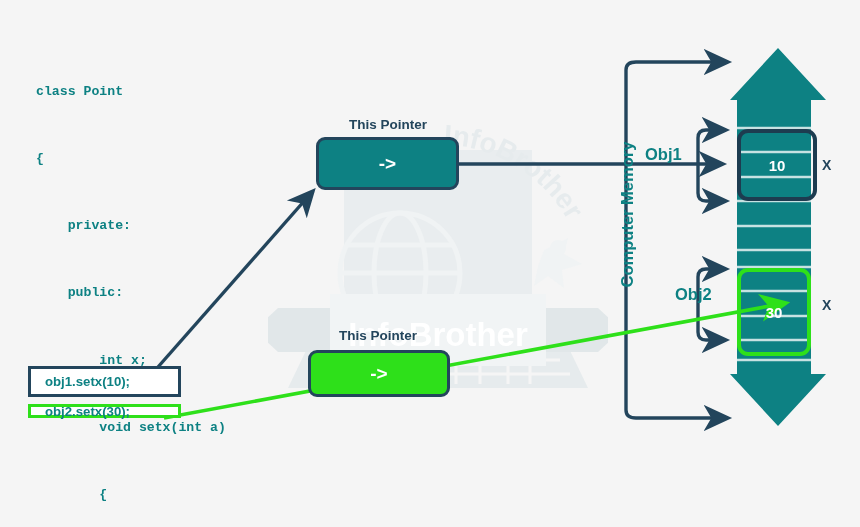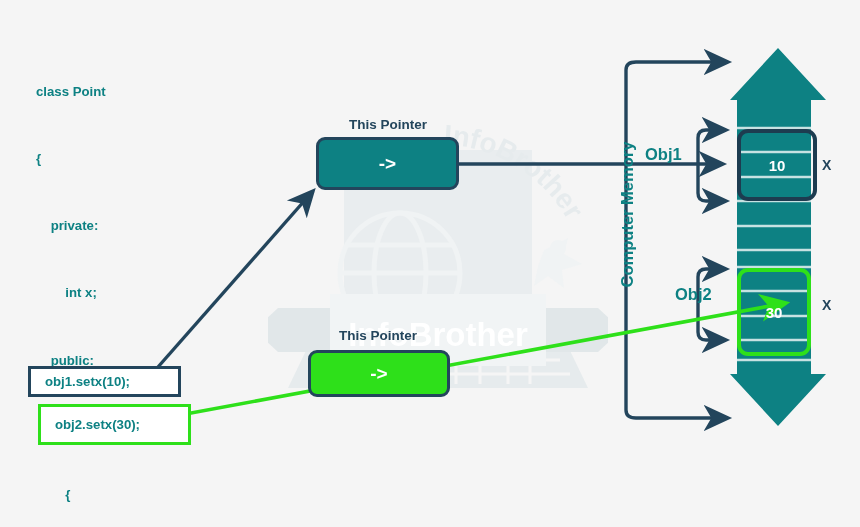--- a/index.html
+++ b/index.html
@@ -39,43 +39,43 @@
     position: absolute;
     left: 36px;
     top: 36px;
     width: 250px;
     color: #0d8183;
     font-weight: bold;
     font-size: 13.2px;
     line-height: 22.4px;
     white-space: pre;
   }
-  #code .ln { display: block; height: 22.4px; }
+  #code .ln { display: block; height: 22.4px; font-family: Liberation Mono, monospace; }
 
   
   .callbox {
     position: absolute;
     box-sizing: border-box;
     background: #ffffff;
     border-radius: 0;
     color: #0d8183;
     font-weight: bold;
     font-size: 13.2px;
     display: flex;
     align-items: center;
     padding-left: 14px;
   }
   #callbox-obj1 {
     left: 28px; top: 366px;
     width: 153px; height: 31px;
     border: 3.2px solid #23455c;
   }
   #callbox-obj2 {
-    left: 38px; top: 404px;
-    width: 153px; height: 41px;
+    left: 28px; top: 404px;
+    width: 153px; height: 14px;
     border: 3.2px solid #2ee01a;
   }
 
   
   .tp-caption {
     position: absolute;
     color: #23455c;
     font-weight: bold;
     font-size: 13.5px;
     text-align: center;
@@ -265,22 +265,22 @@
       <path d="M626 410 Q626 418 636 418 L728 418" marker-end="url(#ah-navy)"></path>
     </g>
 
     <path d="M164 418 L786 303" stroke="#2ee01a" stroke-width="3.6" fill="none" marker-end="url(#ah-green)"></path>
   </svg>
 
   <div id="code">
     <span class="ln">class Point</span>
     <span class="ln">{</span>
     <span class="ln">    private:</span>
+    <span class="ln">    public:</span>
     <span class="ln">        int x;</span>
-    <span class="ln">    public:</span>
     <span class="ln">        void setx(int a)</span>
     <span class="ln">        {</span>
     
     
     
     
     
     
     
     

